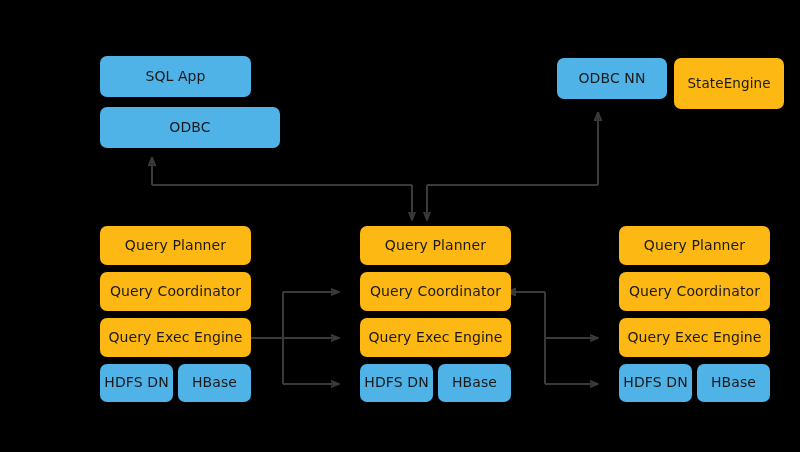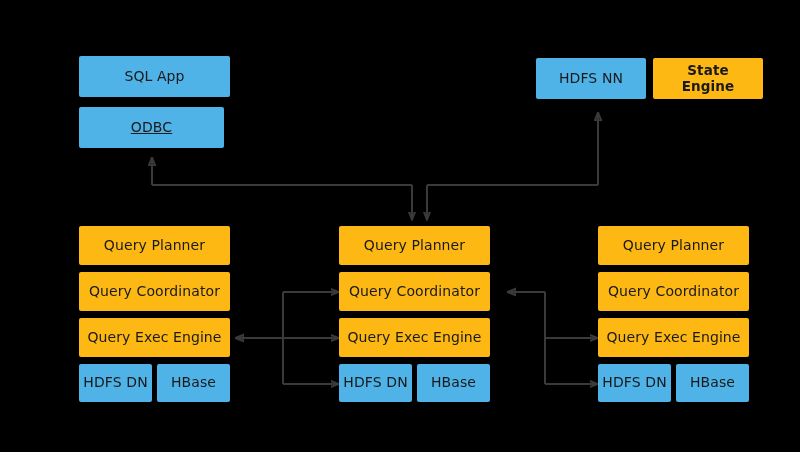--- a/index.html
+++ b/index.html
@@ -10,31 +10,32 @@
   #canvas {
     position: relative;
     width: 800px;
     height: 452px;
     background: #000000;
     font-family: "DejaVu Sans", sans-serif;
     overflow: hidden;
   }
   .node {
     position: absolute;
-    border-radius: 2px;
+    border-radius: 7px;
     display: flex;
     align-items: center;
     justify-content: center;
     text-align: center;
     color: #1a1a1a;
     font-size: 14px;
     line-height: 1.12;
     box-sizing: border-box;
     padding: 2px 4px;
     letter-spacing: 0.1px;
+    margin-left: 21px;
   }
   .node.blue  { background: #4FB3E8; }
   .node.amber { background: #FDB813; }
   .node.two-line { font-size: 13.5px; }
 
   svg.wires {
     position: absolute;
     left: 0;
     top: 0;
     width: 800px;
@@ -47,26 +48,26 @@
     fill: none;
   }
 </style>
 </head>
 <body>
 
 <div id="canvas">
 
   <div class="node blue" style="left:79px; top:56px; width:151px; height:41px;">SQL App</div>
 
-  <div class="node blue" style="left:79px; top:107px; width:145px; height:41px;text-decoration:underline;">ODBC</div>
+  <div class="node blue" style="left:79px; top:107px; width:180px; height:41px;">ODBC</div>
 
 
-  <div class="node blue" style="left:536px; top:58px; width:110px; height:41px;">HDFS NN</div>
+  <div class="node blue" style="left:536px; top:58px; width:110px; height:41px;">ODBC NN</div>
 
-  <div class="node amber two-line" style="left:653px; top:58px; width:110px; height:41px; flex-direction:column;font-weight:bold;">
+  <div class="node amber two-line" style="left:653px; top:58px; width:110px; height:51px; flex-direction:row;">
     <span>State</span>
     <span>Engine</span>
   </div>
 
   <svg class="wires" viewBox="0 0 800 452">
     <defs>
       <marker id="ah" markerWidth="9" markerHeight="9" refX="7.5" refY="3.6" orient="auto" markerUnits="userSpaceOnUse">
         <path d="M0,0.4 L8,3.6 L0,6.8 z" fill="#3a3a3a" stroke="none"></path>
       </marker>
     </defs>

